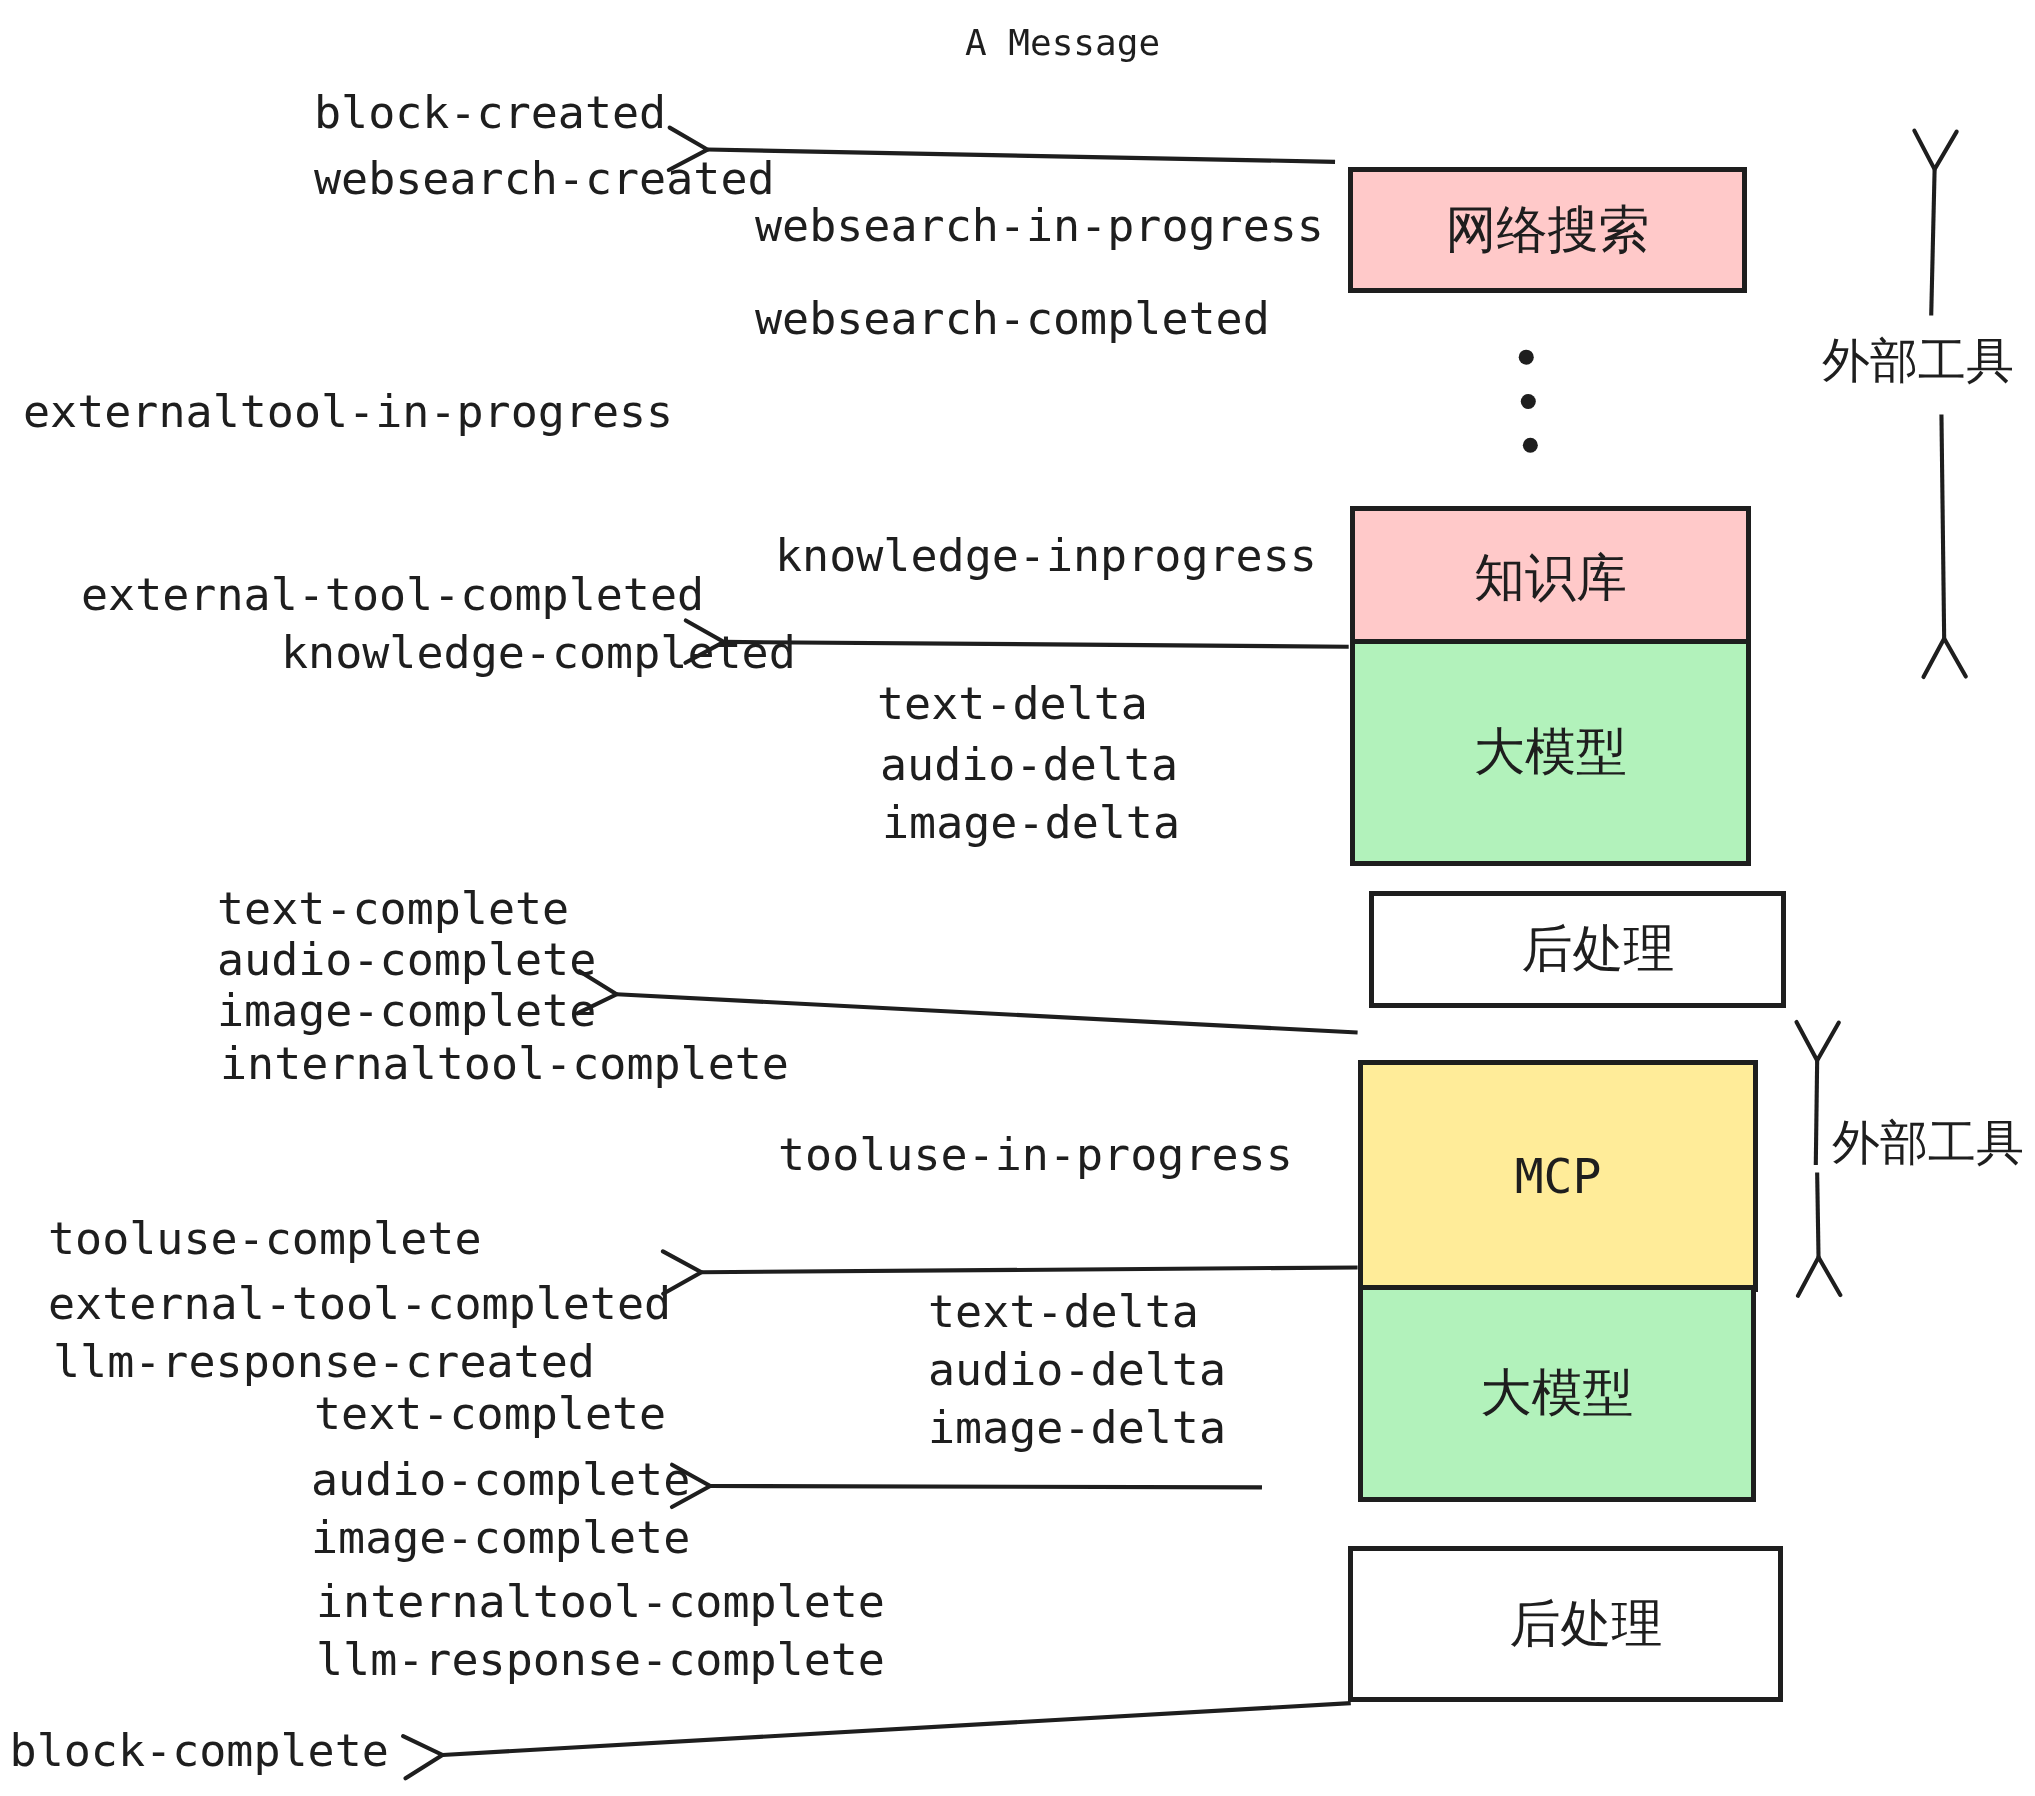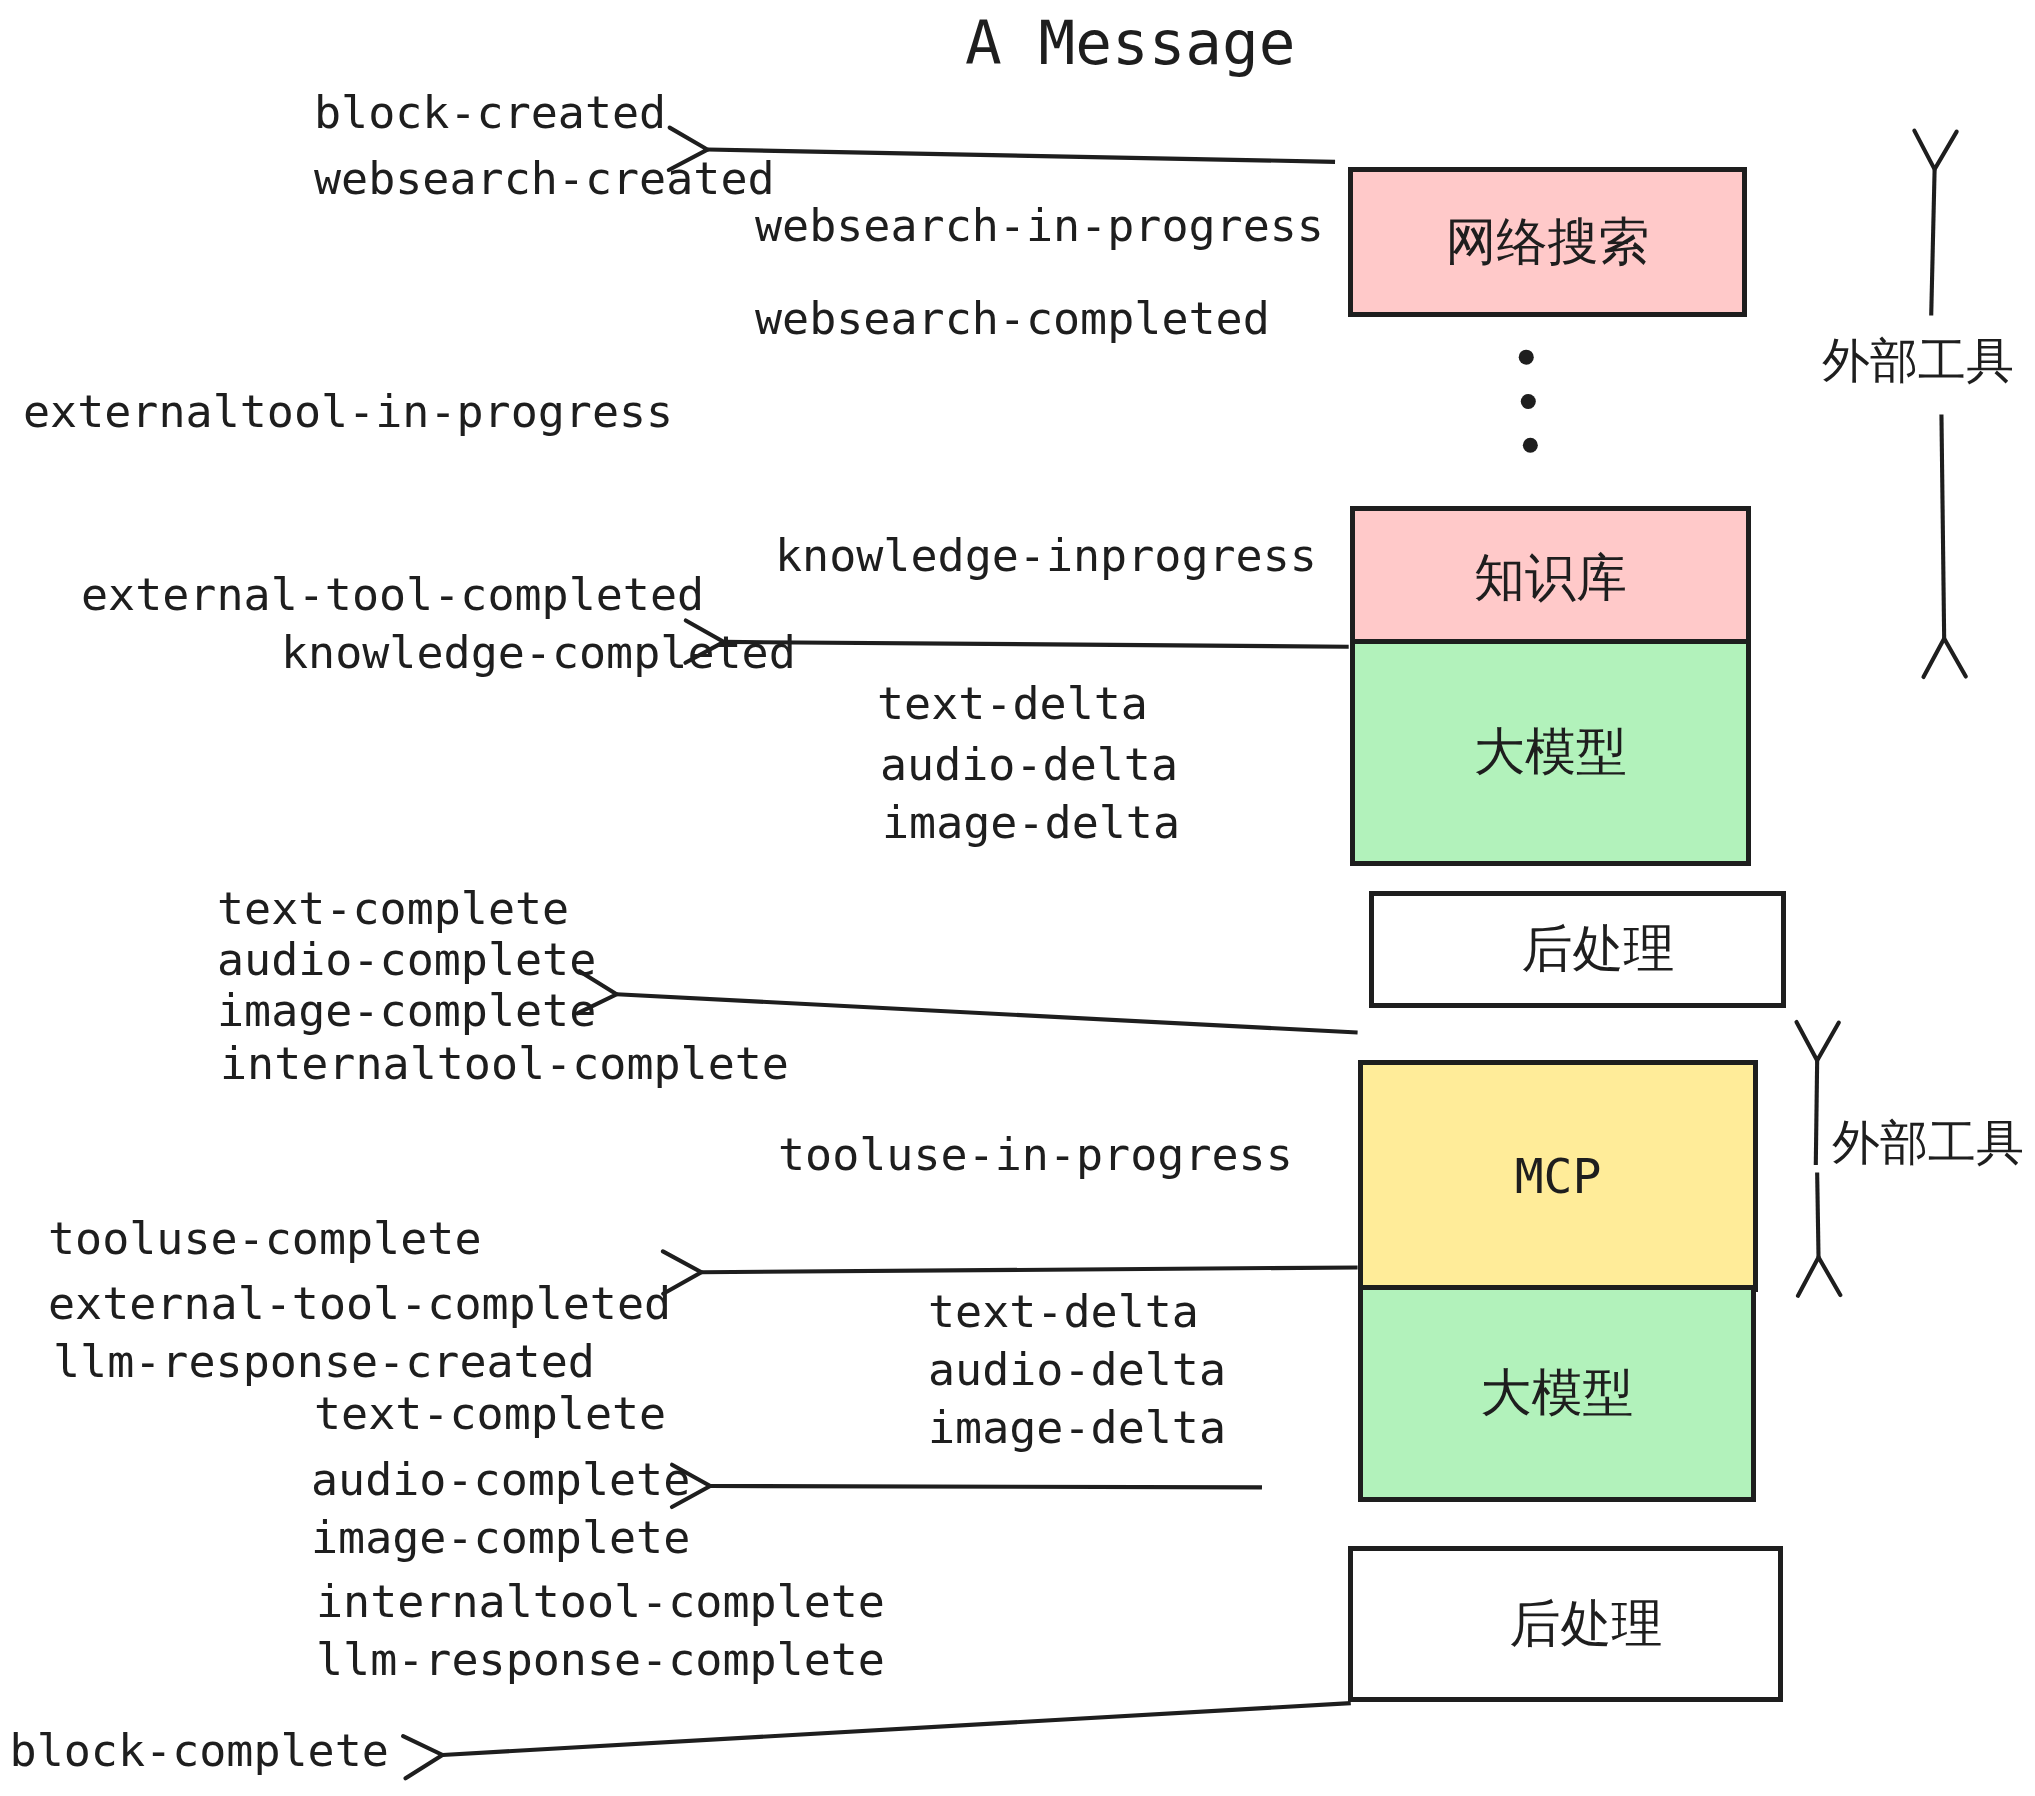--- a/index.html
+++ b/index.html
@@ -14,21 +14,21 @@
   .evt{
     position:absolute;
     font-size:45px;
     line-height:53px;
     white-space:nowrap;
     letter-spacing:0px;
     color:#1e1e1e;
   }
   .title{
     position:absolute;
-    font-size:61px;
+    font-size:36px;
     line-height:55px;
     white-space:nowrap;
     color:#1e1e1e;
   }
   .box{
     position:absolute;
     border:5.5px solid #1e1e1e;
     box-sizing:border-box;
     display:flex;align-items:center;justify-content:center;
     font-family:"DejaVu Sans", sans-serif;
@@ -78,21 +78,21 @@
     <line x1="2659" y1="1706" x2="2661" y2="1553" stroke="#1e1e1e" stroke-width="6" marker-end="url(#ah)"></line>
     <line x1="2661" y1="1717" x2="2663" y2="1841" stroke="#1e1e1e" stroke-width="6" marker-end="url(#ah)"></line>
 
     <g>
       <circle cx="2235" cy="523" r="11" fill="#1e1e1e"></circle>
       <circle cx="2238" cy="588" r="11" fill="#1e1e1e"></circle>
       <circle cx="2241" cy="652" r="11" fill="#1e1e1e"></circle>
     </g>
   </svg>
 
-  <div class="box pink" style="left:1348px;top:167px;width:399px;height:150px;">网络搜索</div>
+  <div class="box pink" style="left:1348px;top:167px;width:399px;height:126px;">网络搜索</div>
   <div class="box pink" style="left:1350px;top:506px;width:401px;height:144px;">知识库</div>
   <div class="box green" style="left:1350px;top:639px;width:401px;height:227px;">大模型</div>
   <div class="box white" style="left:1369px;top:891px;width:417px;height:117px;">后处理</div>
   <div class="box yellow mono" style="left:1358px;top:1032px;width:400px;height:232px;">MCP</div>
   <div class="box green" style="left:1358px;top:1285px;width:398px;height:217px;">大模型</div>
   <div class="box white" style="left:1348px;top:1546px;width:435px;height:156px;">后处理</div>
 
   <div class="annot" style="left:1822px;top:333px;">外部工具</div>
   <div class="annot" style="left:1832px;top:1115px;">外部工具</div>
 

